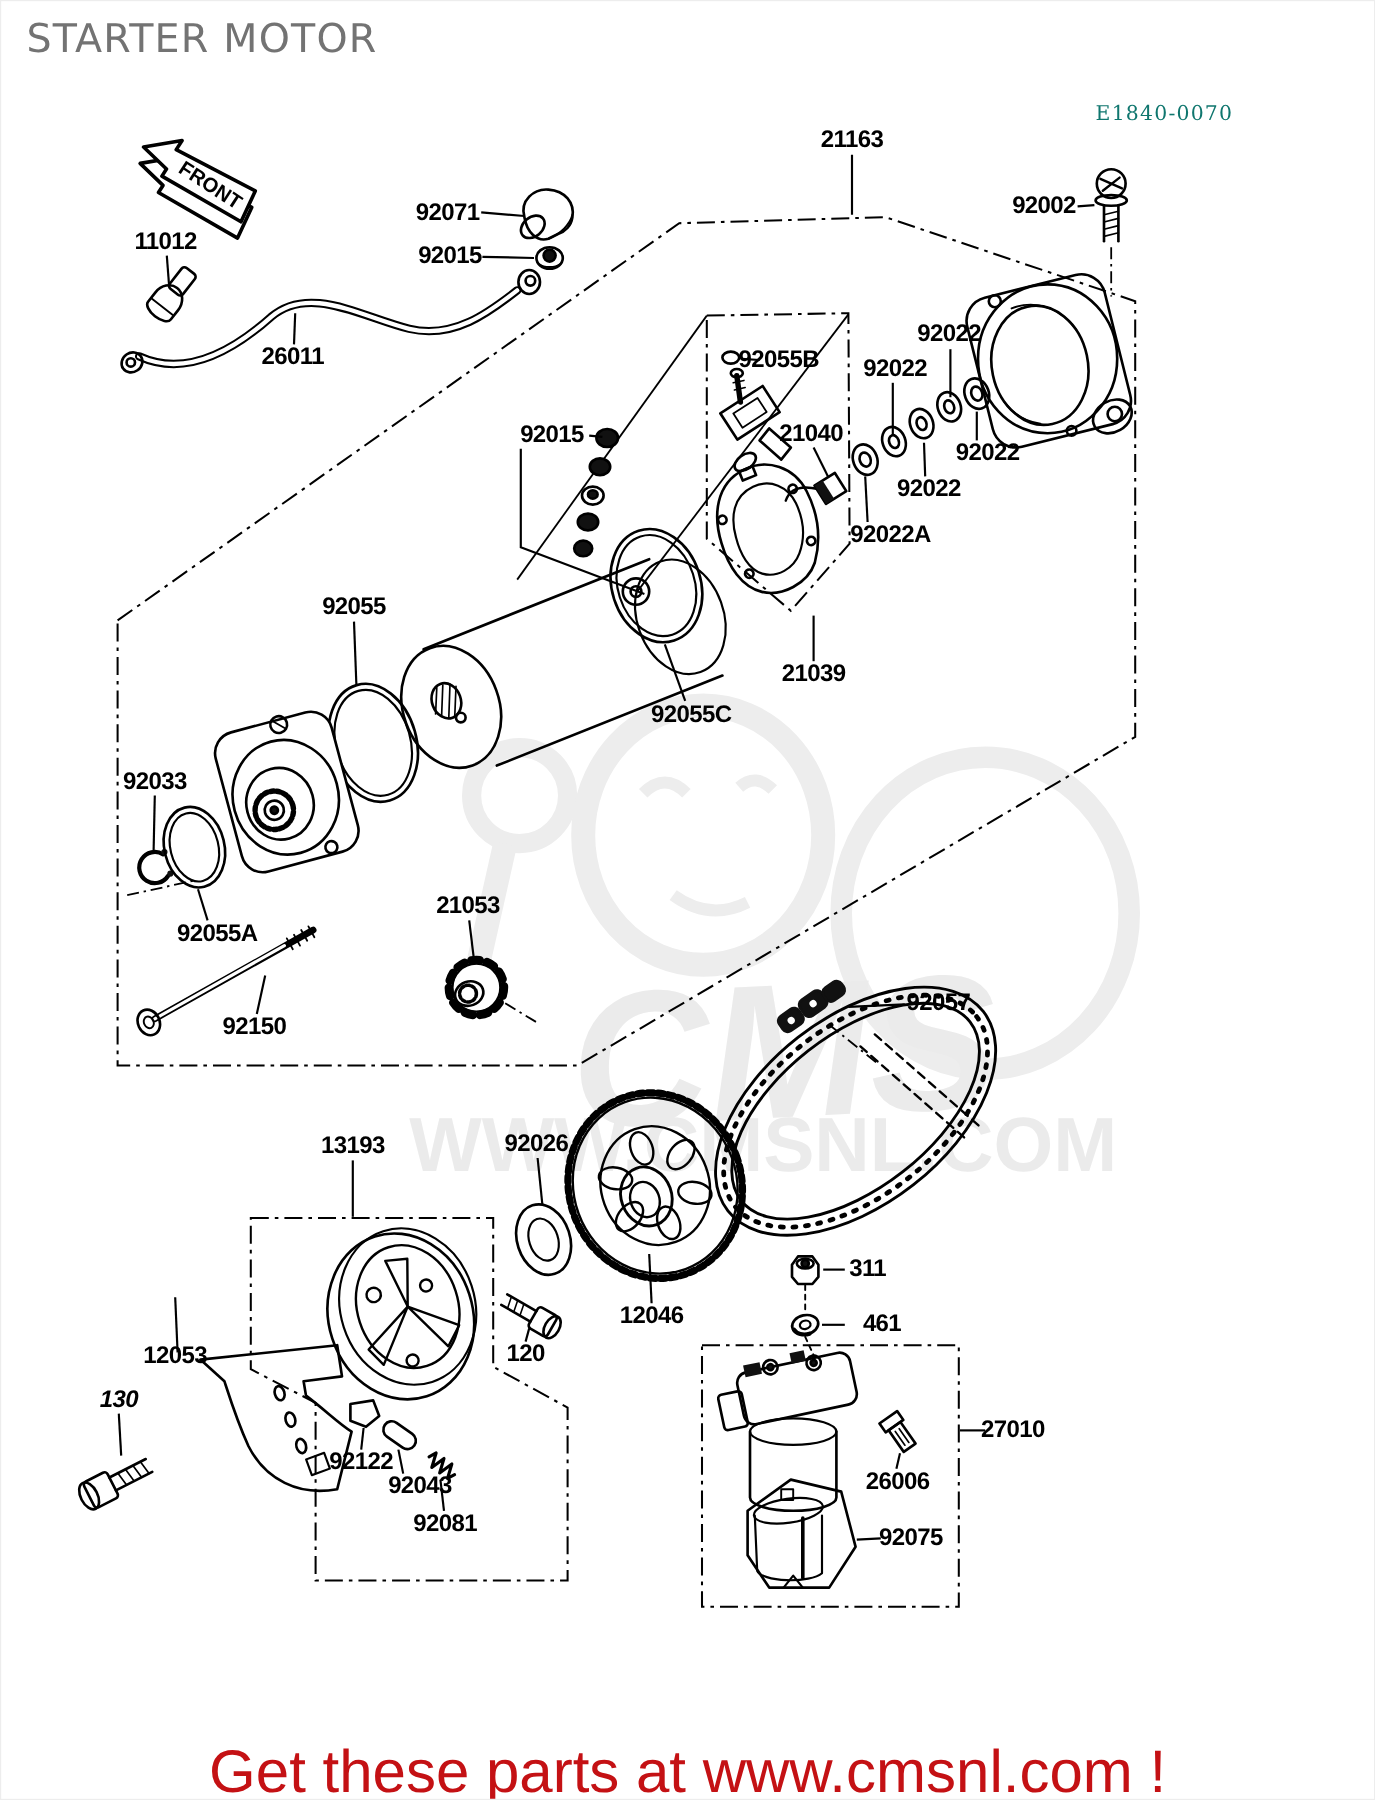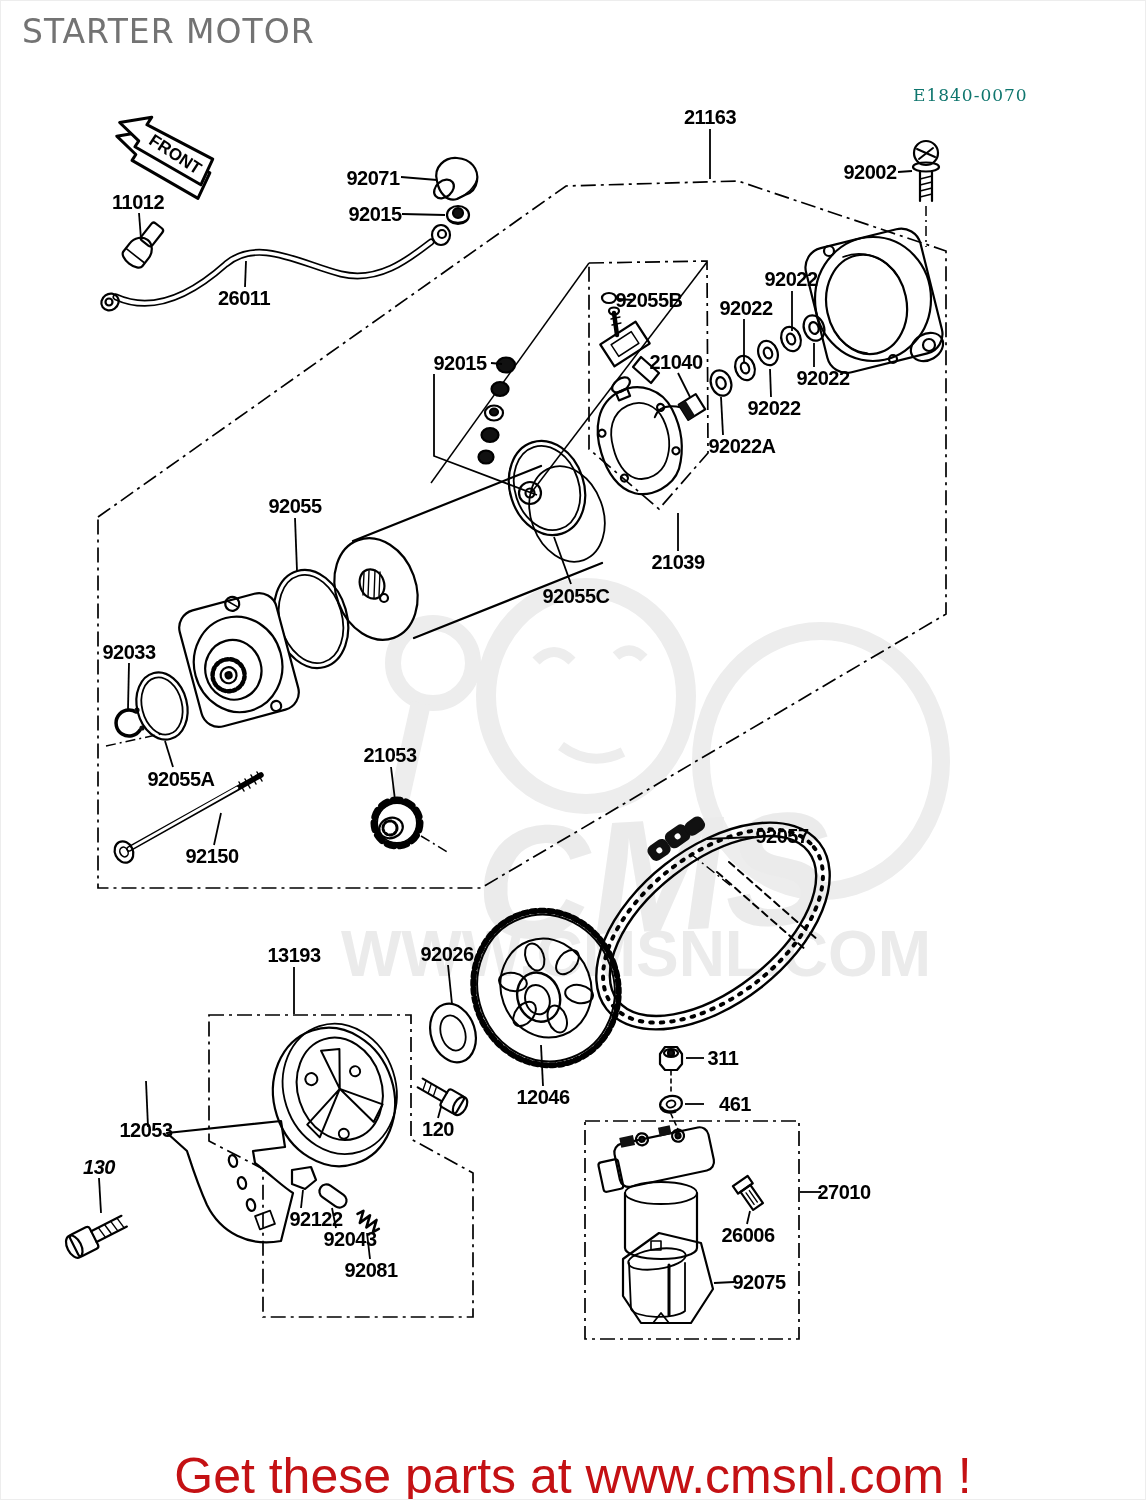--- a/index.html
+++ b/index.html
@@ -442,21 +442,21 @@
       <div class="callout" style="left: 128px; top: 651px;">92033</div>
       <div class="callout" style="left: 180px; top: 778px;">92055A</div>
       <div class="callout" style="left: 211px; top: 855px;">92150</div>
       <div class="callout" style="left: 389px; top: 754px;">21053</div>
       <div class="callout" style="left: 781px; top: 835px;">92057</div>
       <div class="callout" style="left: 293px; top: 954px;">13193</div>
       <div class="callout" style="left: 446px; top: 953px;">92026</div>
       <div class="callout" style="left: 145px; top: 1129px;">12053</div>
       <div class="callout" style="left: 98px; top: 1166px; font-style: italic;">130</div>
       <div class="callout" style="left: 437px; top: 1128px;">120</div>
-      <div class="callout" style="left: 300px; top: 1218px; margin-left: 15px;">92122</div>
+      <div class="callout" style="left: 300px; top: 1218px;">92122</div>
       <div class="callout" style="left: 336px; top: 1238px; margin-left: 13px;">92043</div>
       <div class="callout" style="left: 370px; top: 1269px;">92081</div>
       <div class="callout" style="left: 542px; top: 1096px;">12046</div>
       <div class="callout" style="left: 722px; top: 1057px;">311</div>
       <div class="callout" style="left: 722px; top: 1103px; margin-left: 12px;">461</div>
       <div class="callout" style="left: 843px; top: 1191px;">27010</div>
       <div class="callout" style="left: 747px; top: 1234px;">26006</div>
       <div class="callout" style="left: 758px; top: 1281px;">92075</div>
     </div>
 

